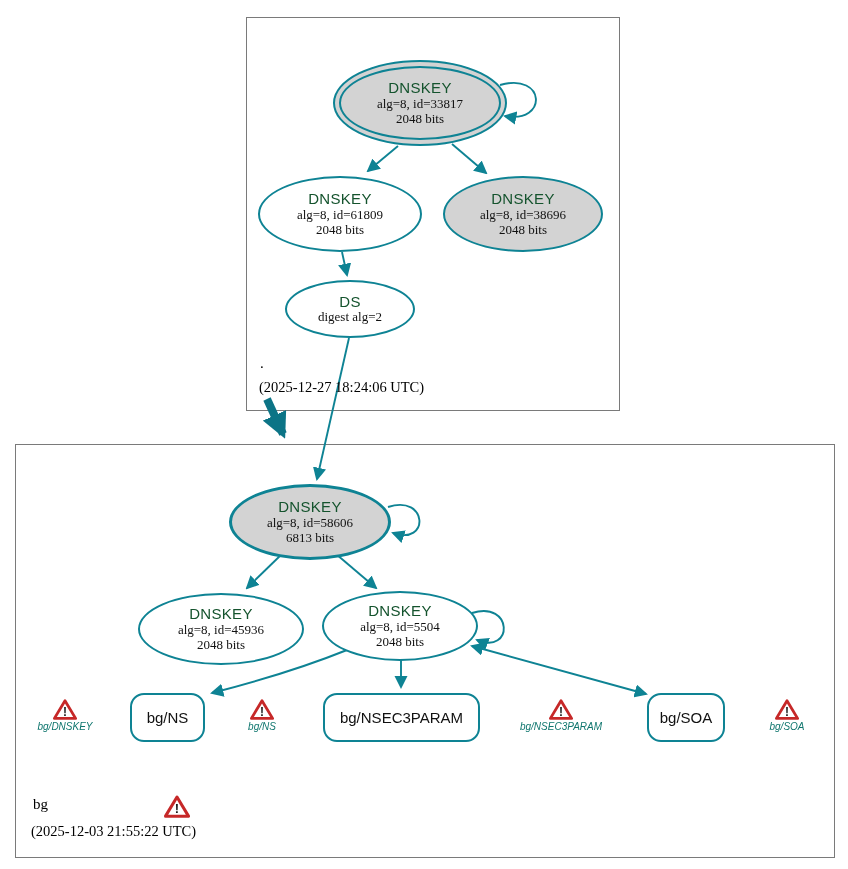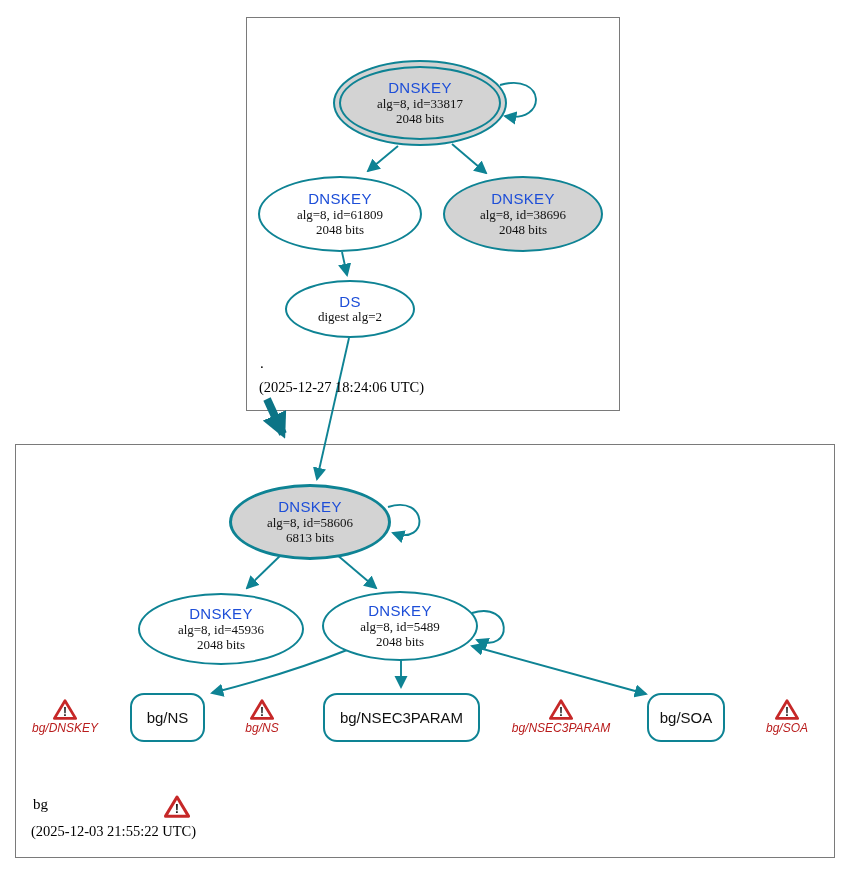--- a/index.html
+++ b/index.html
@@ -11,29 +11,29 @@
         text-align:center;box-sizing:border-box;}
   .ellipse{border:2.2px solid #0e8394;border-radius:50%;background:#ffffff;}
   .ellipse.gray{background:#d3d3d3;}
   .ellipse.thick{border-width:3px;}
   .inner-ellipse{position:absolute;left:4px;top:4px;right:4px;bottom:4px;
                  border:2.2px solid #0e8394;border-radius:50%;display:flex;
                  align-items:center;justify-content:center;}
   .rrset{border:2.2px solid #0e8394;border-radius:14px;background:#ffffff;
          font-size:15px;color:#111;}
   .node-text{line-height:1.15;}
-  .node-title{font-size:15px;color:#1d4ed8;letter-spacing:.3px;}
+  .node-title{font-size:15px;color:#14532d;letter-spacing:.3px;}
   .node-detail{font-size:13px;font-family:"Liberation Serif",serif;color:#111;}
   .zone-label{position:absolute;z-index:2;font-family:"Liberation Serif",serif;
               font-size:15px;color:#000;}
   .timestamp{position:absolute;z-index:2;font-family:"Liberation Serif",serif;
              font-size:14.5px;color:#000;}
   .warn-group{position:absolute;z-index:2;display:flex;flex-direction:column;
               align-items:center;gap:1px;}
-  .warn-label{font-size:12px;font-style:italic;color:#b91c1c;white-space:nowrap;}
+  .warn-label{font-size:10px;font-style:italic;color:#0f766e;white-space:nowrap;}
   .warn-icon{display:block;}
 </style>
 </head>
 <body>
 
 <div id="canvas">
 
   <div class="zone-box" style="left:246px;top:17px;width:372px;height:392px;"></div>
   <div class="zone-box" style="left:15px;top:444px;width:818px;height:412px;"></div>
 
@@ -114,21 +114,21 @@
     <div class="node-text">
       <div class="node-title">DNSKEY</div>
       <div class="node-detail">alg=8, id=45936</div>
       <div class="node-detail">2048 bits</div>
     </div>
   </div>
 
   <div class="node ellipse" style="left:322px;top:591px;width:156px;height:70px;">
     <div class="node-text">
       <div class="node-title">DNSKEY</div>
-      <div class="node-detail">alg=8, id=5489</div>
+      <div class="node-detail">alg=8, id=5504</div>
       <div class="node-detail">2048 bits</div>
     </div>
   </div>
 
   <div class="node rrset" style="left:130px;top:693px;width:75px;height:49px;">
     <span>bg/NS</span>
   </div>
   <div class="node rrset" style="left:323px;top:693px;width:157px;height:49px;">
     <span>bg/NSEC3PARAM</span>
   </div>

